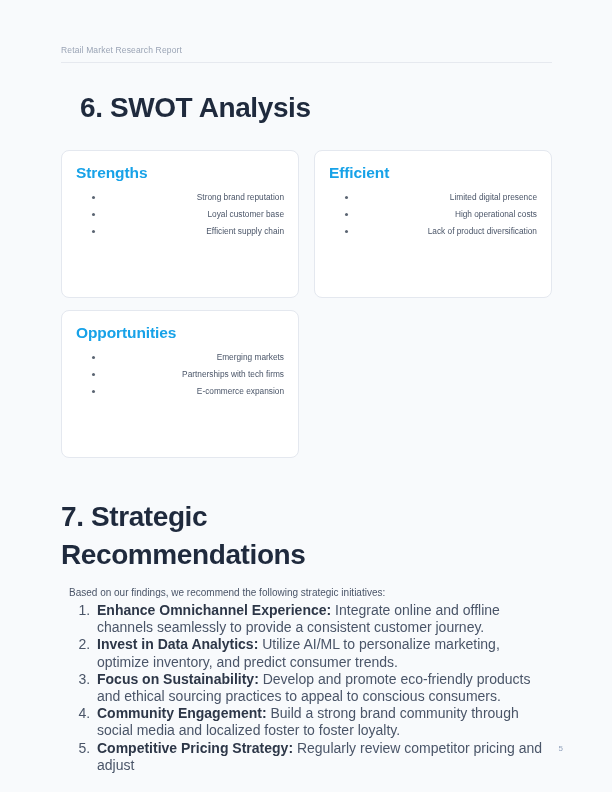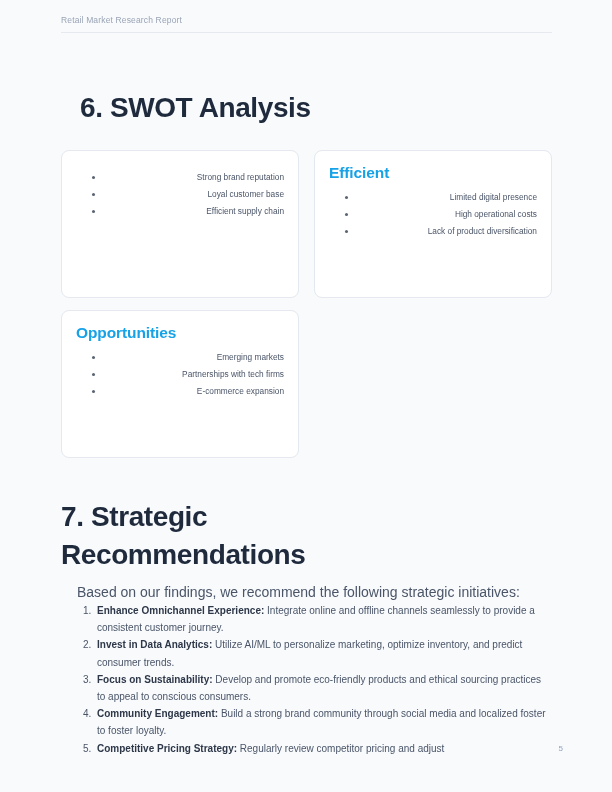--- a/index.html
+++ b/index.html
@@ -22,21 +22,21 @@
     width: 612px;
     height: 792px;
     box-sizing: border-box;
     padding: 0;
   }
 
   
   .doc-header {
     position: absolute;
     left: 61px;
-    top: 14px;
+    top: 44px;
     width: 491px;
   }
   .doc-header-text {
     font-size: 8.5px;
     letter-spacing: 0.15px;
     color: #9aa4b5;
     line-height: 12px;
     white-space: nowrap;
   }
   .doc-header-rule {
@@ -113,33 +113,33 @@
   }
 
   
   .recs {
     position: absolute;
     left: 61px;
     top: 585px;
     width: 491px;
   }
   .recs-intro {
-    margin: 0 0 2px 8px;
+    margin: 0 0 2px 0;
     padding-left: 8px;
-    font-size: 14px;
+    font-size: 10px;
     line-height: 15px;
     color: #4a5568;
   }
   .recs-list {
     margin: 0;
     padding-left: 33px;
     list-style: decimal;
   }
   .recs-list li {
-    font-size: 10px;
+    font-size: 14px;
     line-height: 17.2px;
     color: #4a5568;
     padding-left: 3px;
     margin-bottom: 0px;
   }
   .recs-list li::marker {
     color: #4a5568;
   }
   .rec-lead {
     font-weight: bold;
@@ -164,20 +164,21 @@
   <div class="doc-header">
     <div class="doc-header-text">Retail Market Research Report</div>
     <div class="doc-header-rule"></div>
   </div>
 
   <h1 class="section-heading" id="heading-swot">6. SWOT Analysis</h1>
 
   <div class="swot-grid">
 
     <div class="swot-card">
+      <div class="swot-title">Strengths</div>
       <ul class="swot-list">
         <li>Strong brand reputation</li>
         <li>Loyal customer base</li>
         <li>Efficient supply chain</li>
       </ul>
     </div>
 
     <div class="swot-card">
       <div class="swot-title">Efficient</div>
       <ul class="swot-list">

